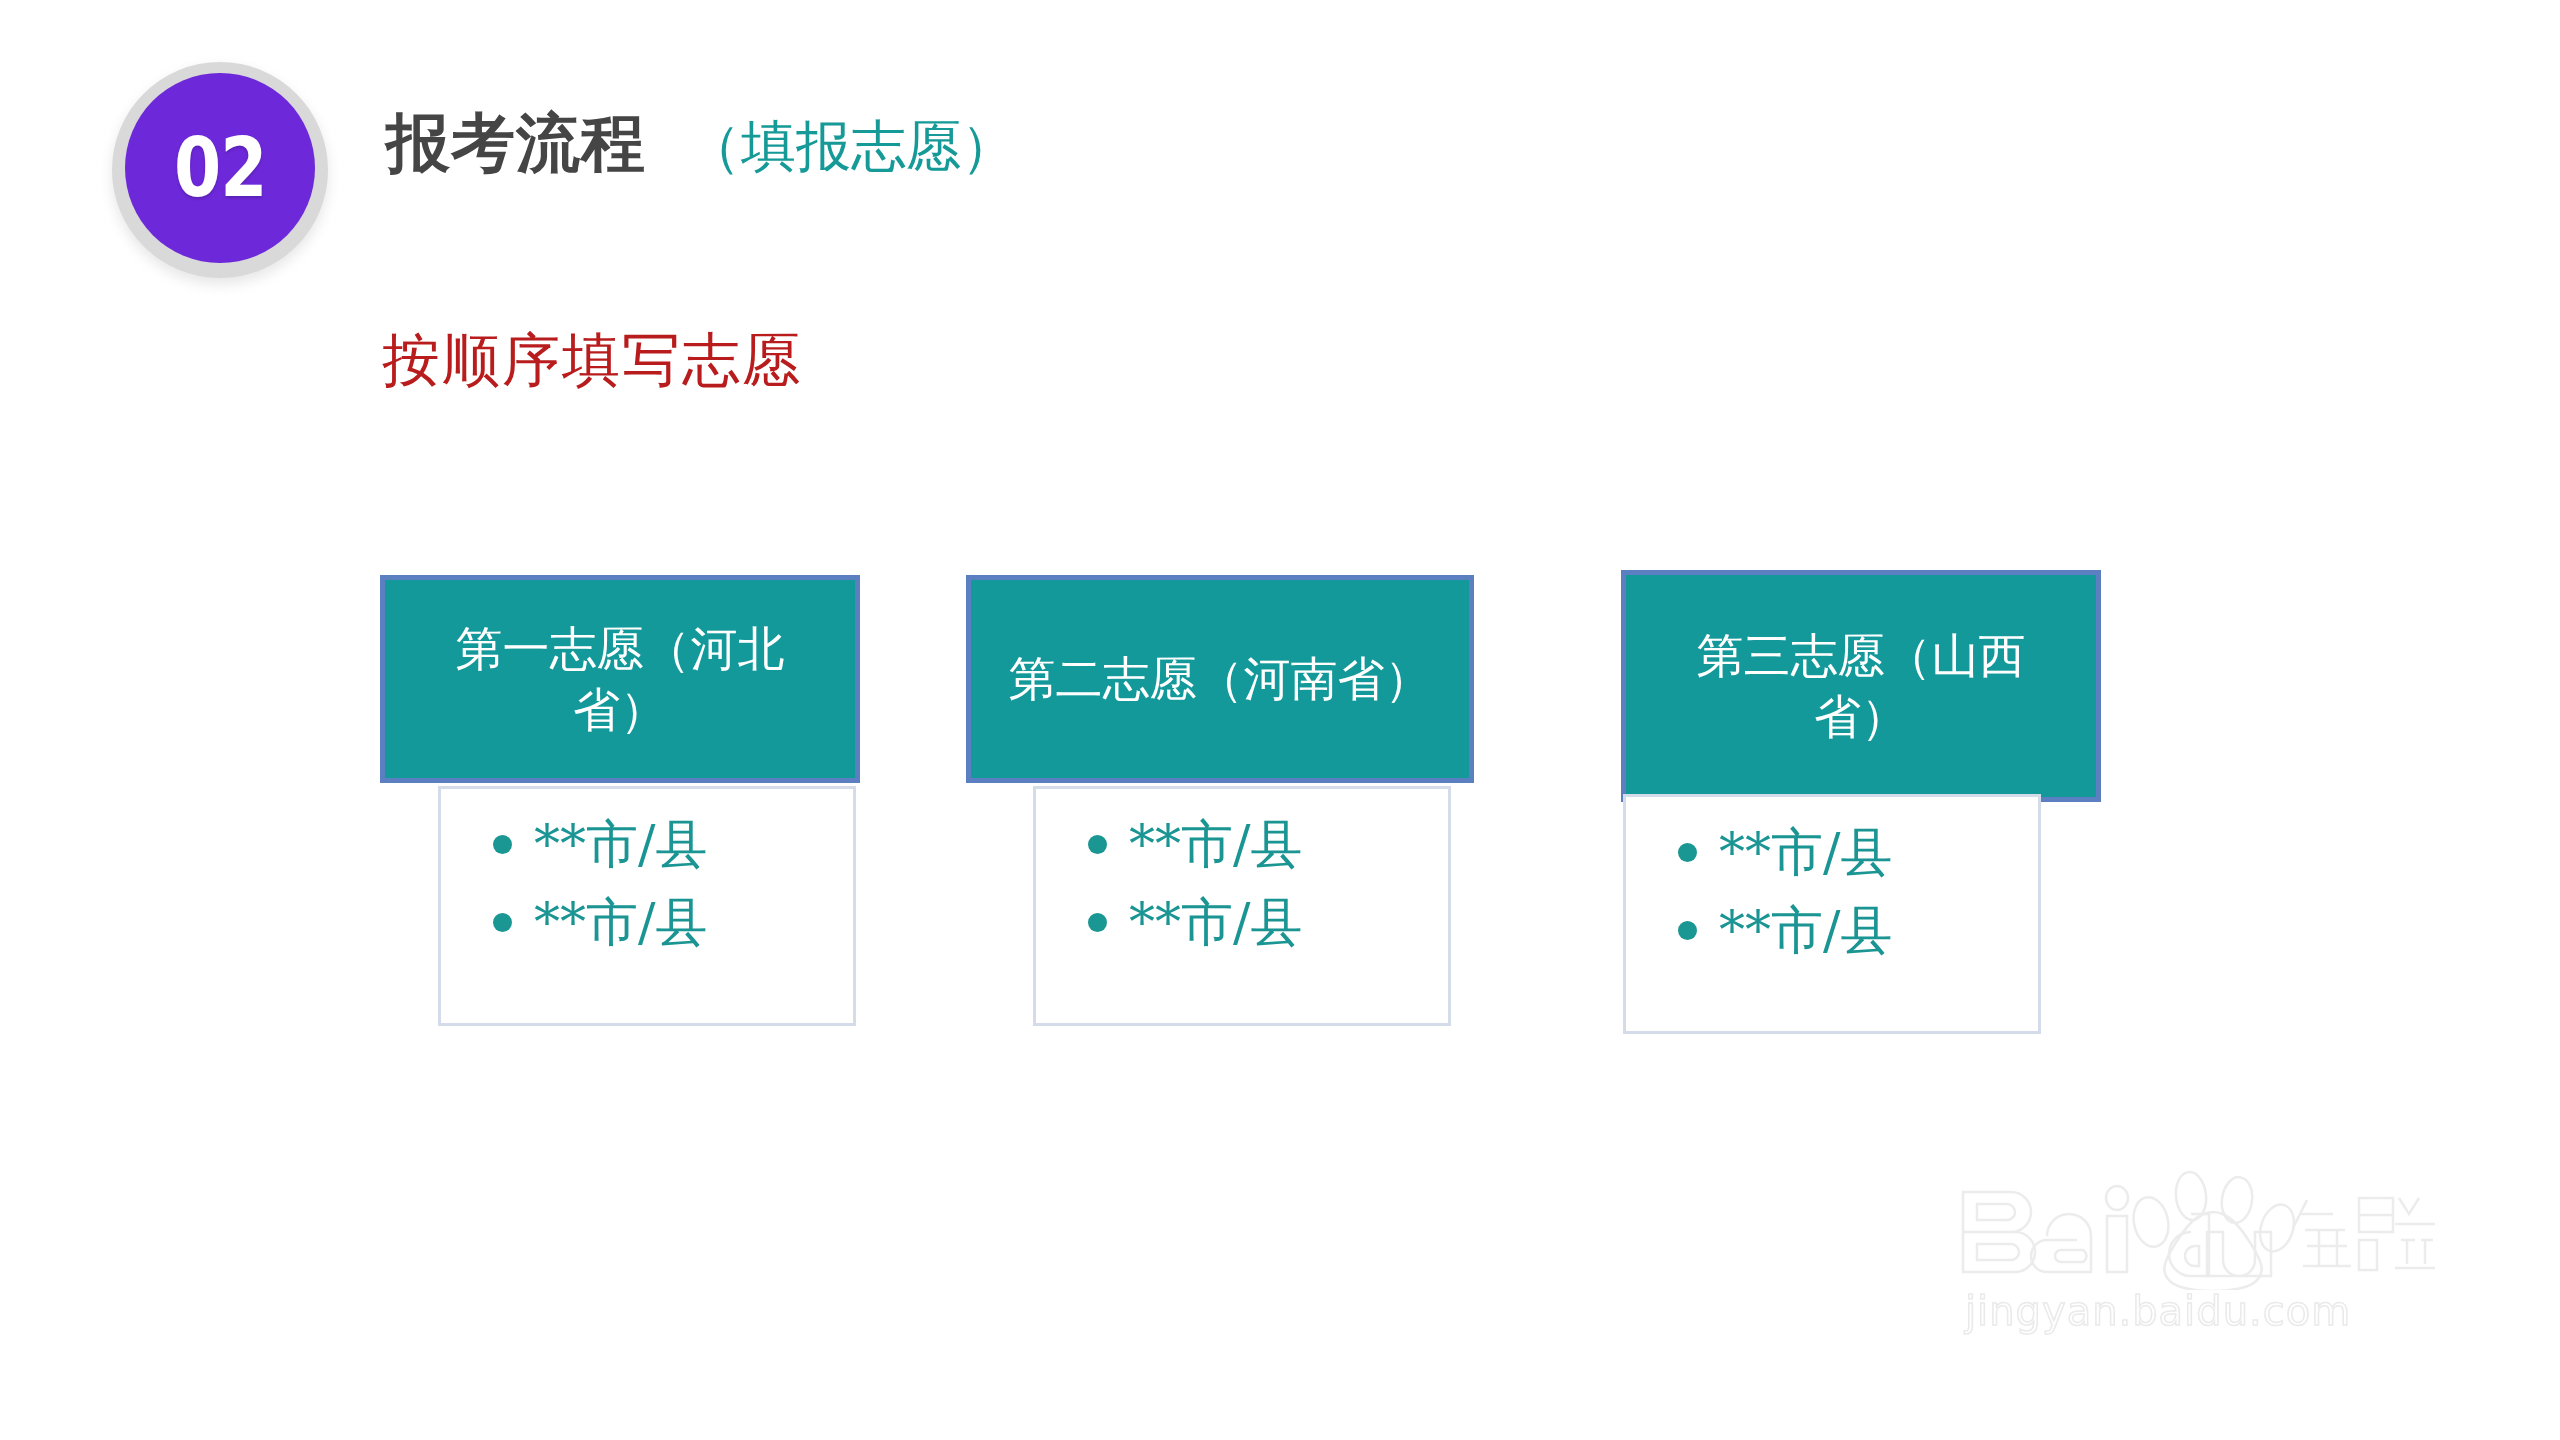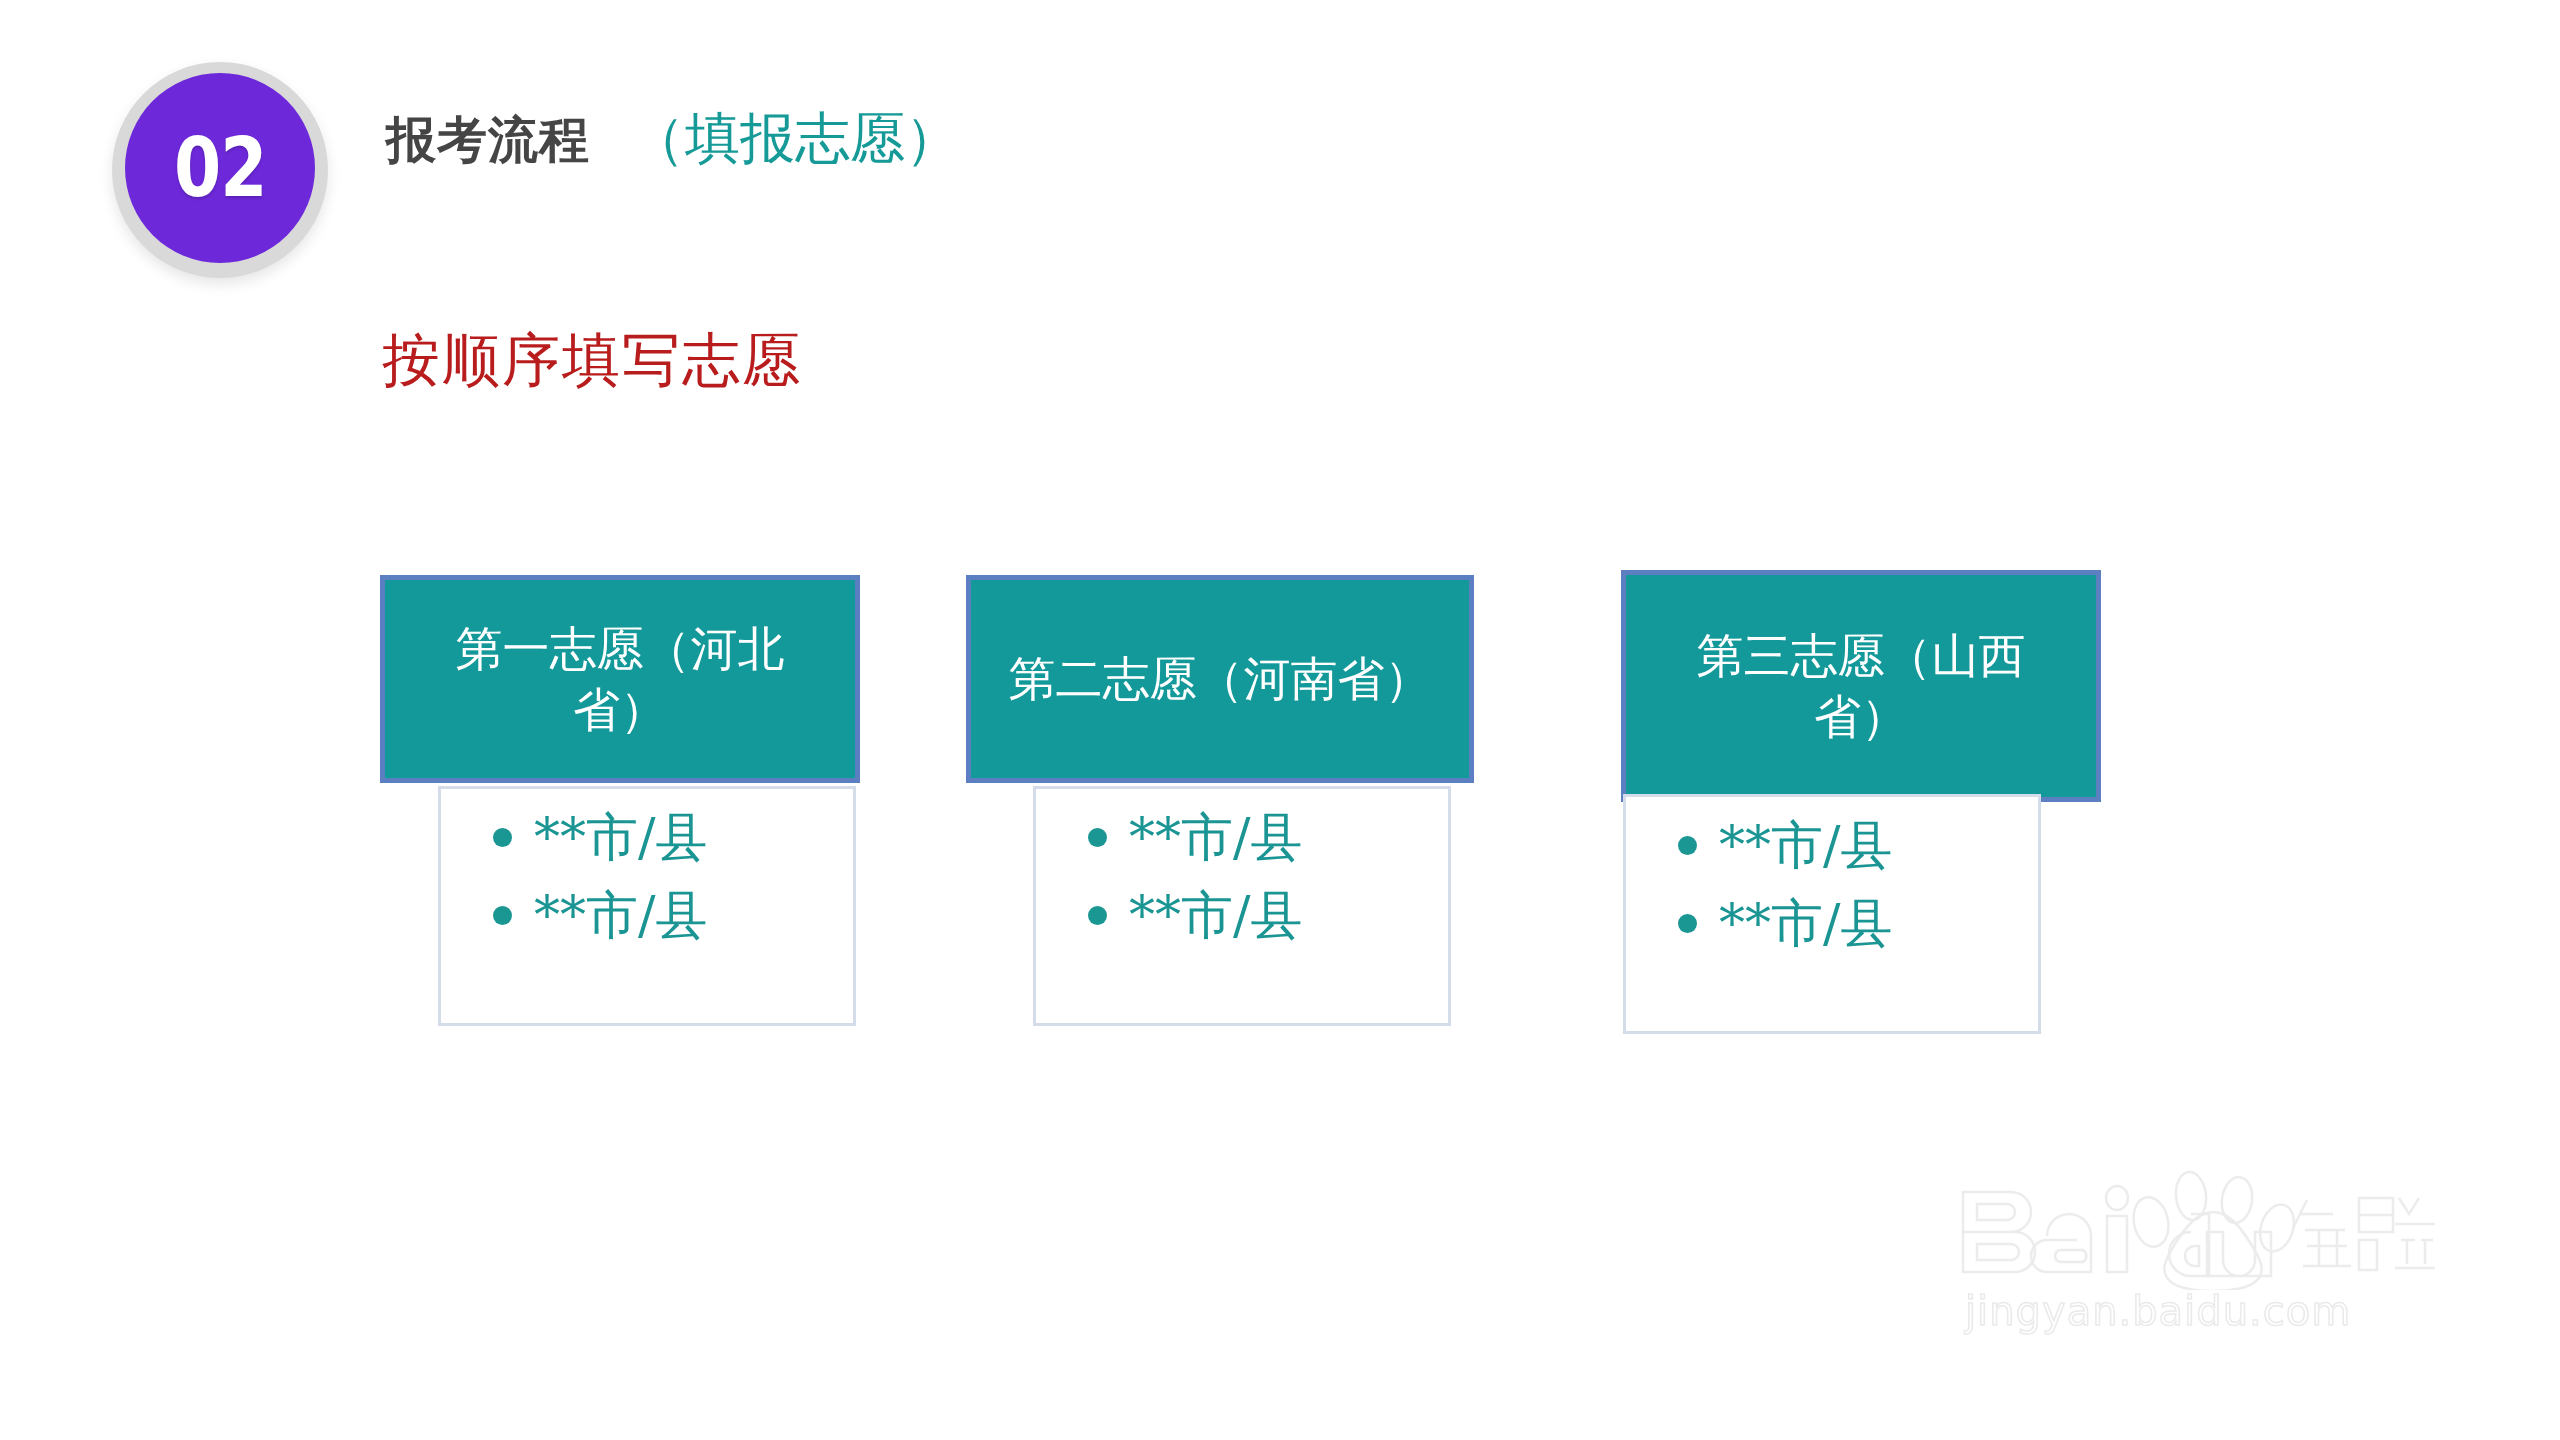--- a/index.html
+++ b/index.html
@@ -65,21 +65,21 @@
     position: absolute;
     left: 386px;
     top: 108px;
     display: flex;
     align-items: baseline;
     white-space: nowrap;
   }
   .title-main {
     font-family: "DejaVu Sans", "Liberation Sans", sans-serif;
     font-weight: bold;
-    font-size: 50px;
+    font-size: 64px;
     color: #454545;
     line-height: 1.1;
     letter-spacing: 1px;
   }
   .title-sub {
     font-family: "DejaVu Serif", "Liberation Serif", serif;
     font-size: 55px;
     color: #169a98;
     margin-left: 40px;
     line-height: 1.1;
@@ -121,21 +121,21 @@
     font-family: "DejaVu Serif", "Liberation Serif", serif;
     font-size: 47px;
     line-height: 1.3;
     padding: 6px 26px;
   }
   .card-body {
     position: absolute;
     box-sizing: border-box;
     background: #ffffff;
     border: 3px solid #d4dbe9;
-    padding: 19px 0 26px 52px;
+    padding: 26px 0 26px 52px;
   }
   .bullet-item {
     display: flex;
     align-items: center;
     margin-bottom: 18px;
     white-space: nowrap;
   }
   .bullet-item:last-child { margin-bottom: 0; }
   .bullet-dot {
     width: 19px;

